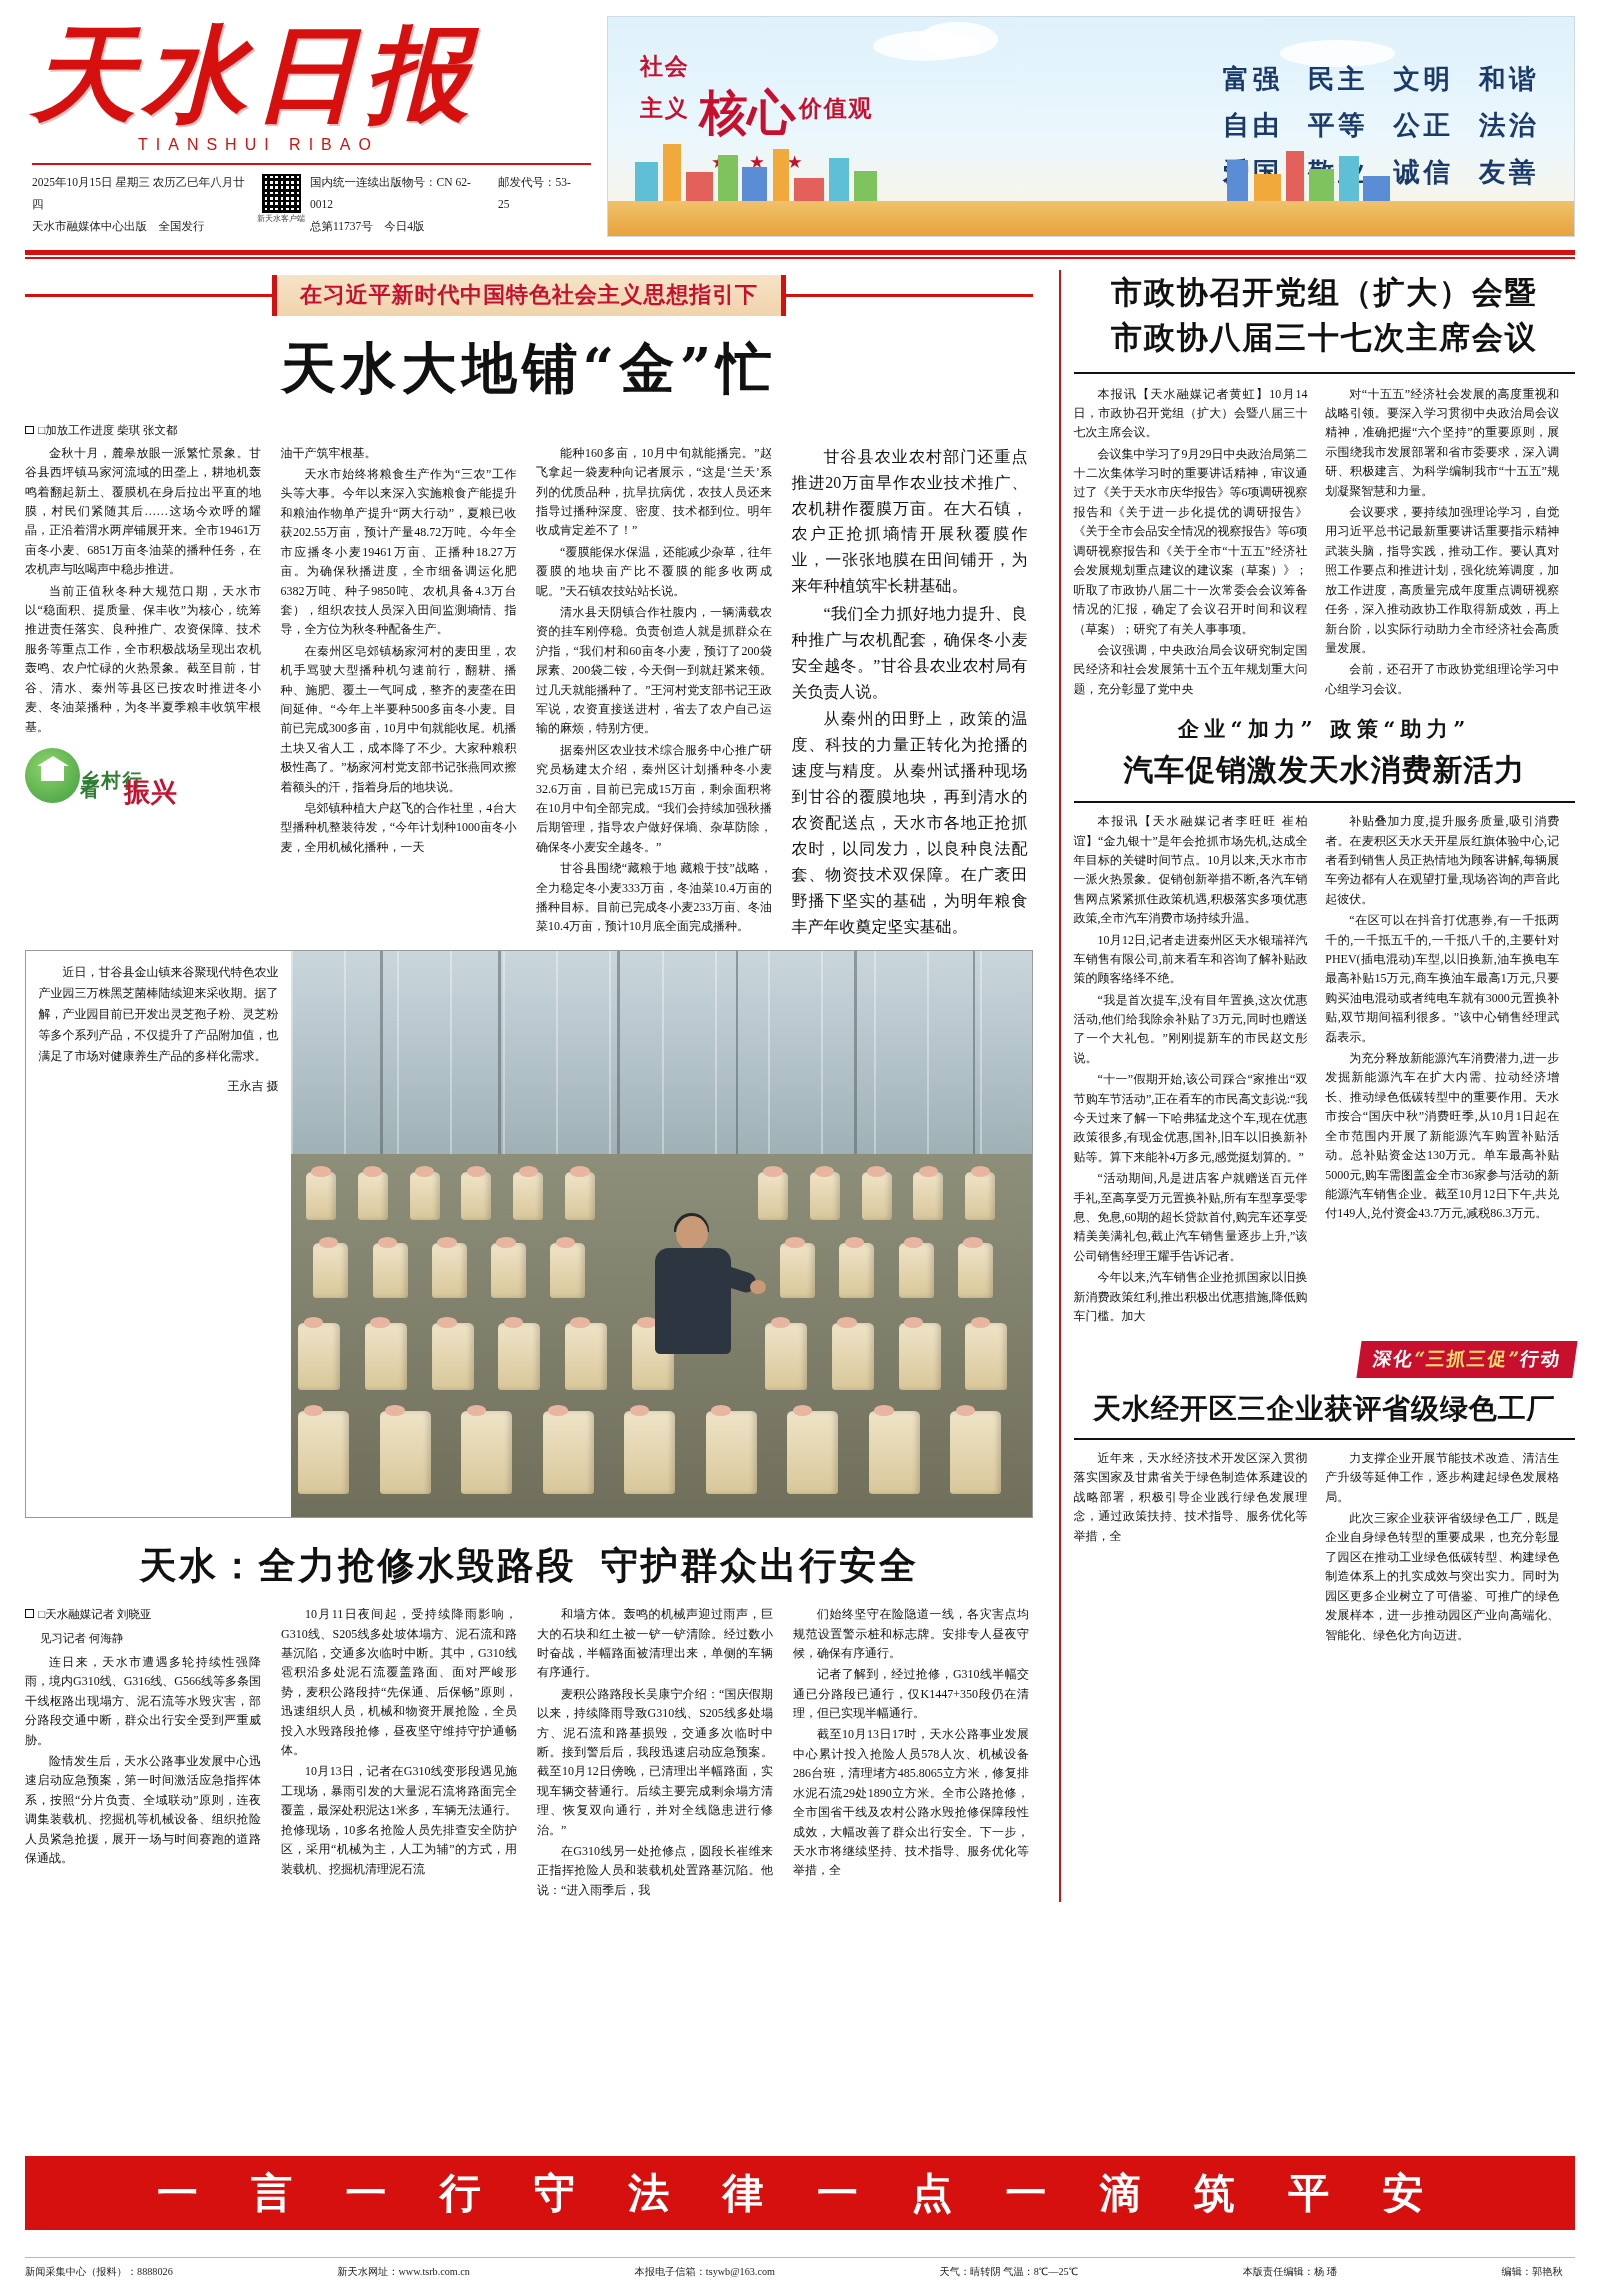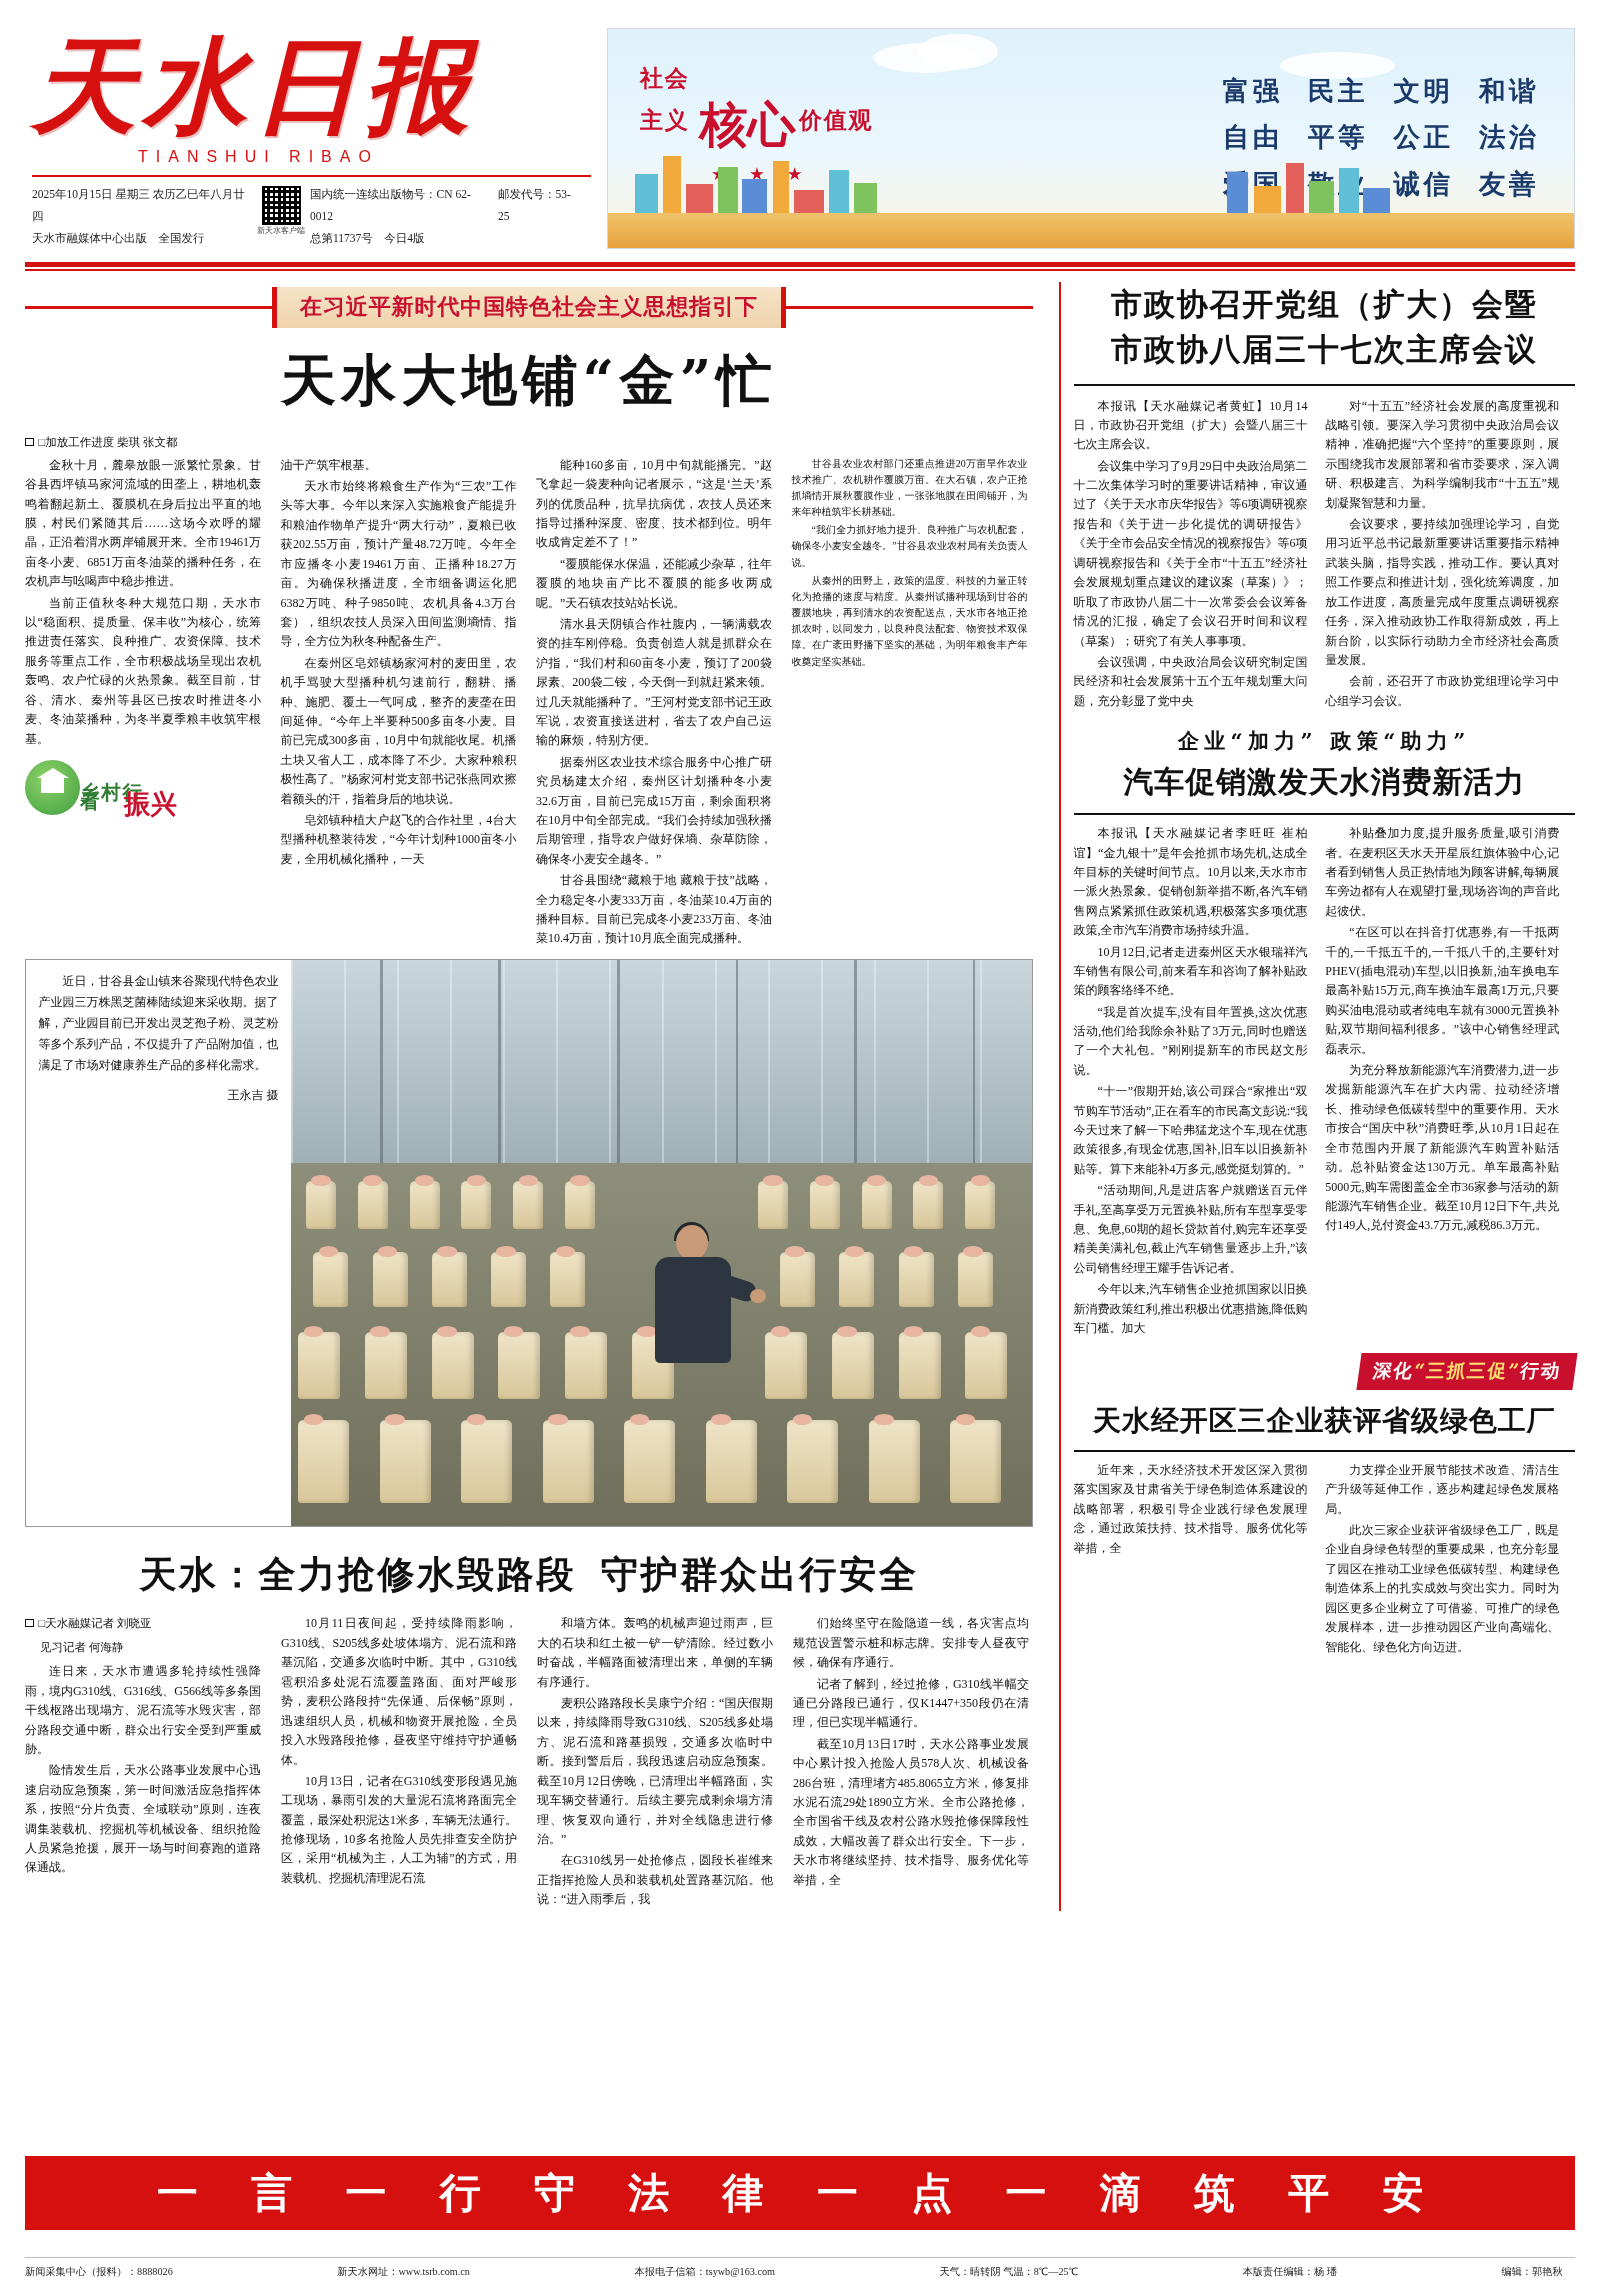--- a/index.html
+++ b/index.html
@@ -6,21 +6,21 @@
   html, body { margin:0; padding:0; }
   body {
     width: 1600px;
     height: 2295px;
     background: #ffffff;
     font-family: "Liberation Serif", serif;
     color: #111;
     position: relative;
     overflow: hidden;
   }
-  .page { position: relative; width: 1600px; height: 2295px; padding: 12px 25px; }
+  .page { position: relative; width: 1600px; height: 2295px; padding: 0 25px; }
 
   
   .masthead { display: flex; align-items: flex-start; padding-top: 16px; }
   .mast-left { width: 566px; padding-left: 7px; }
   .mast-title {
     font-family: "DejaVu Serif", serif;
     font-weight: 700;
     font-size: 104px;
     color: #d6100f;
     letter-spacing: 7px;
@@ -278,21 +278,21 @@
           <p style="margin:0 0 1.8px 0;text-indent:2em;">在秦州区皂郊镇杨家河村的麦田里，农机手骂驶大型播种机匀速前行，翻耕、播种、施肥、覆土一气呵成，整齐的麦垄在田间延伸。“今年上半要种500多亩冬小麦。目前已完成300多亩，10月中旬就能收尾。机播土块又省人工，成本降了不少。大家种粮积极性高了。”杨家河村党支部书记张燕同欢擦着额头的汗，指着身后的地块说。</p>
           <p style="margin:0 0 1.8px 0;text-indent:2em;">皂郊镇种植大户赵飞的合作社里，4台大型播种机整装待发，“今年计划种1000亩冬小麦，全用机械化播种，一天</p>
         </div>
         <div style="width:236px;font-size:12px;line-height:1.62;text-align:justify;">
           <p style="margin:0 0 1.8px 0;text-indent:2em;">能种160多亩，10月中旬就能播完。”赵飞拿起一袋麦种向记者展示，“这是‘兰天’系列的优质品种，抗旱抗病优，农技人员还来指导过播种深度、密度、技术都到位。明年收成肯定差不了！”</p>
           <p style="margin:0 0 1.8px 0;text-indent:2em;">“覆膜能保水保温，还能减少杂草，往年覆膜的地块亩产比不覆膜的能多收两成呢。”天石镇农技站站长说。</p>
           <p style="margin:0 0 1.8px 0;text-indent:2em;">清水县天阴镇合作社腹内，一辆满载农资的挂车刚停稳。负责创造人就是抓群众在沪指，“我们村和60亩冬小麦，预订了200袋尿素、200袋二铵，今天倒一到就赶紧来领。过几天就能播种了。”王河村党支部书记王政军说，农资直接送进村，省去了农户自己运输的麻烦，特别方便。</p>
           <p style="margin:0 0 1.8px 0;text-indent:2em;">据秦州区农业技术综合服务中心推广研究员杨建太介绍，秦州区计划播种冬小麦32.6万亩，目前已完成15万亩，剩余面积将在10月中旬全部完成。“我们会持续加强秋播后期管理，指导农户做好保墒、杂草防除，确保冬小麦安全越冬。”</p>
           <p style="margin:0 0 1.8px 0;text-indent:2em;">甘谷县围绕“藏粮于地  藏粮于技”战略，全力稳定冬小麦333万亩，冬油菜10.4万亩的播种目标。目前已完成冬小麦233万亩、冬油菜10.4万亩，预计10月底全面完成播种。</p>
         </div>
-        <div style="width:236px;font-size:10px;line-height:1.62;text-align:justify;">
+        <div style="width:236px;font-size:16px;line-height:1.62;text-align:justify;">
           <p style="margin:0 0 1.8px 0;text-indent:2em;">甘谷县农业农村部门还重点推进20万亩旱作农业技术推广、农机耕作覆膜万亩。在大石镇，农户正抢抓墒情开展秋覆膜作业，一张张地膜在田间铺开，为来年种植筑牢长耕基础。</p>
           <p style="margin:0 0 1.8px 0;text-indent:2em;">“我们全力抓好地力提升、良种推广与农机配套，确保冬小麦安全越冬。”甘谷县农业农村局有关负责人说。</p>
           <p style="margin:0 0 1.8px 0;text-indent:2em;">从秦州的田野上，政策的温度、科技的力量正转化为抢播的速度与精度。从秦州试播种现场到甘谷的覆膜地块，再到清水的农资配送点，天水市各地正抢抓农时，以同发力，以良种良法配套、物资技术双保障。在广袤田野播下坚实的基础，为明年粮食丰产年收奠定坚实基础。</p>
         </div>
       </div>
 
       <div class="photo-wrap">
         <div class="photo-caption">
           <div style="text-indent:2em;">近日，甘谷县金山镇来谷聚现代特色农业产业园三万株黑芝菌棒陆续迎来采收期。据了解，产业园目前已开发出灵芝孢子粉、灵芝粉等多个系列产品，不仅提升了产品附加值，也满足了市场对健康养生产品的多样化需求。</div>
           <div class="sig">王永吉  摄</div>

